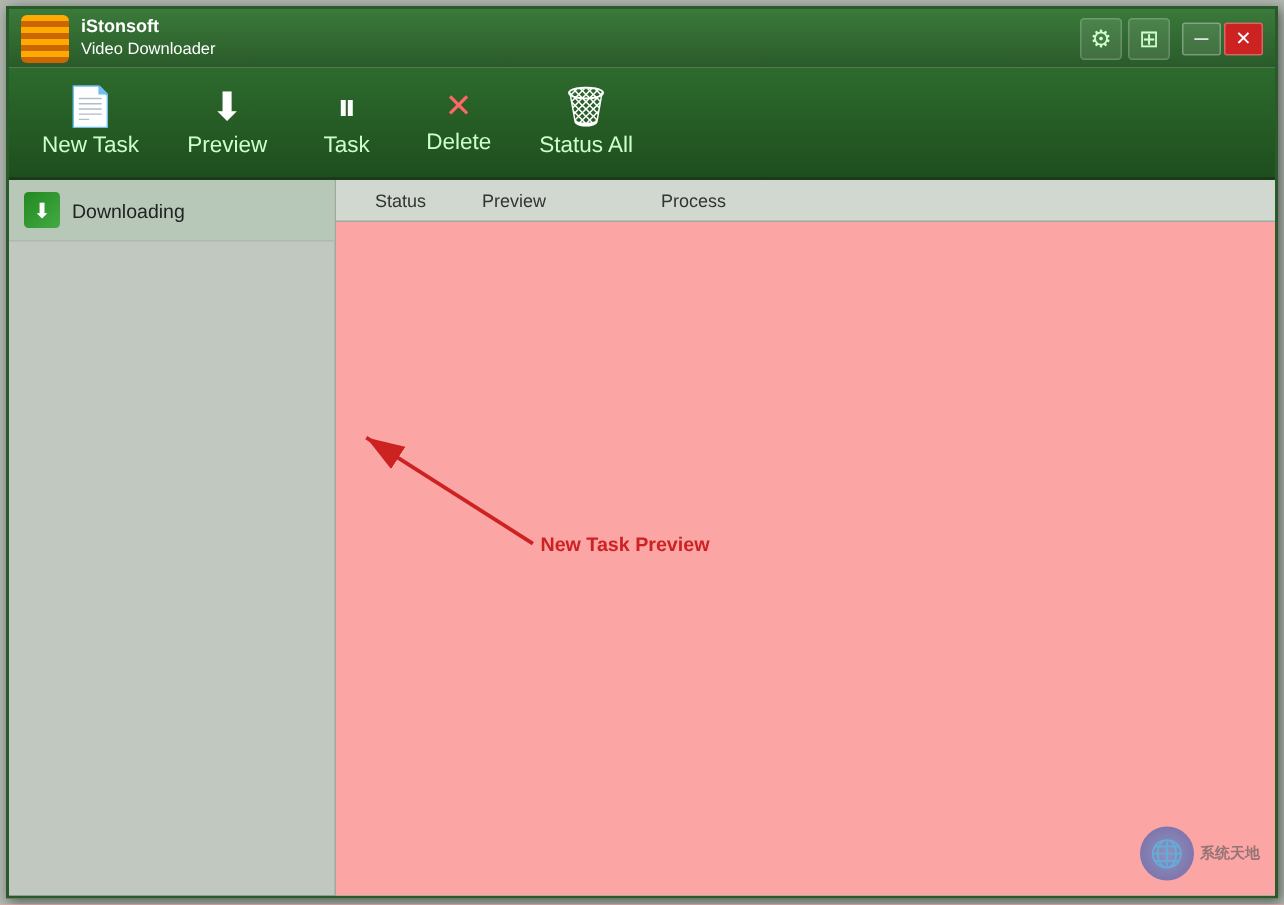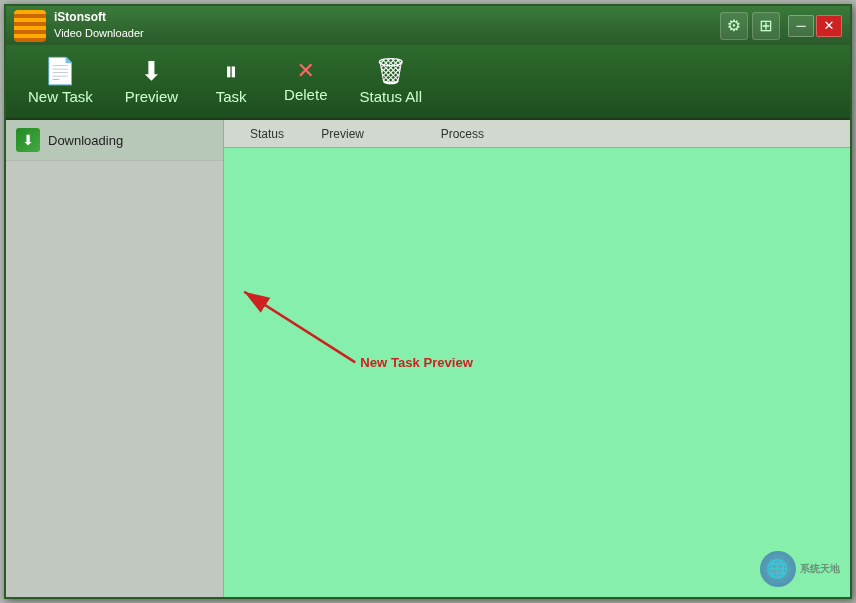--- a/index.html
+++ b/index.html
@@ -230,21 +230,21 @@
     }
 
     .col-status { width: 60px; }
     .col-preview { width: 80px; }
     .col-name { flex: 1; }
     .col-process { width: 120px; }
 
     
     .table-body {
       flex: 1;
-      background: #86efac;
+      background: #fca5a5;
       position: relative;
     }
 
     
     .arrow-annotation {
       position: absolute;
       top: 0;
       left: 0;
       width: 100%;
       height: 100%;

